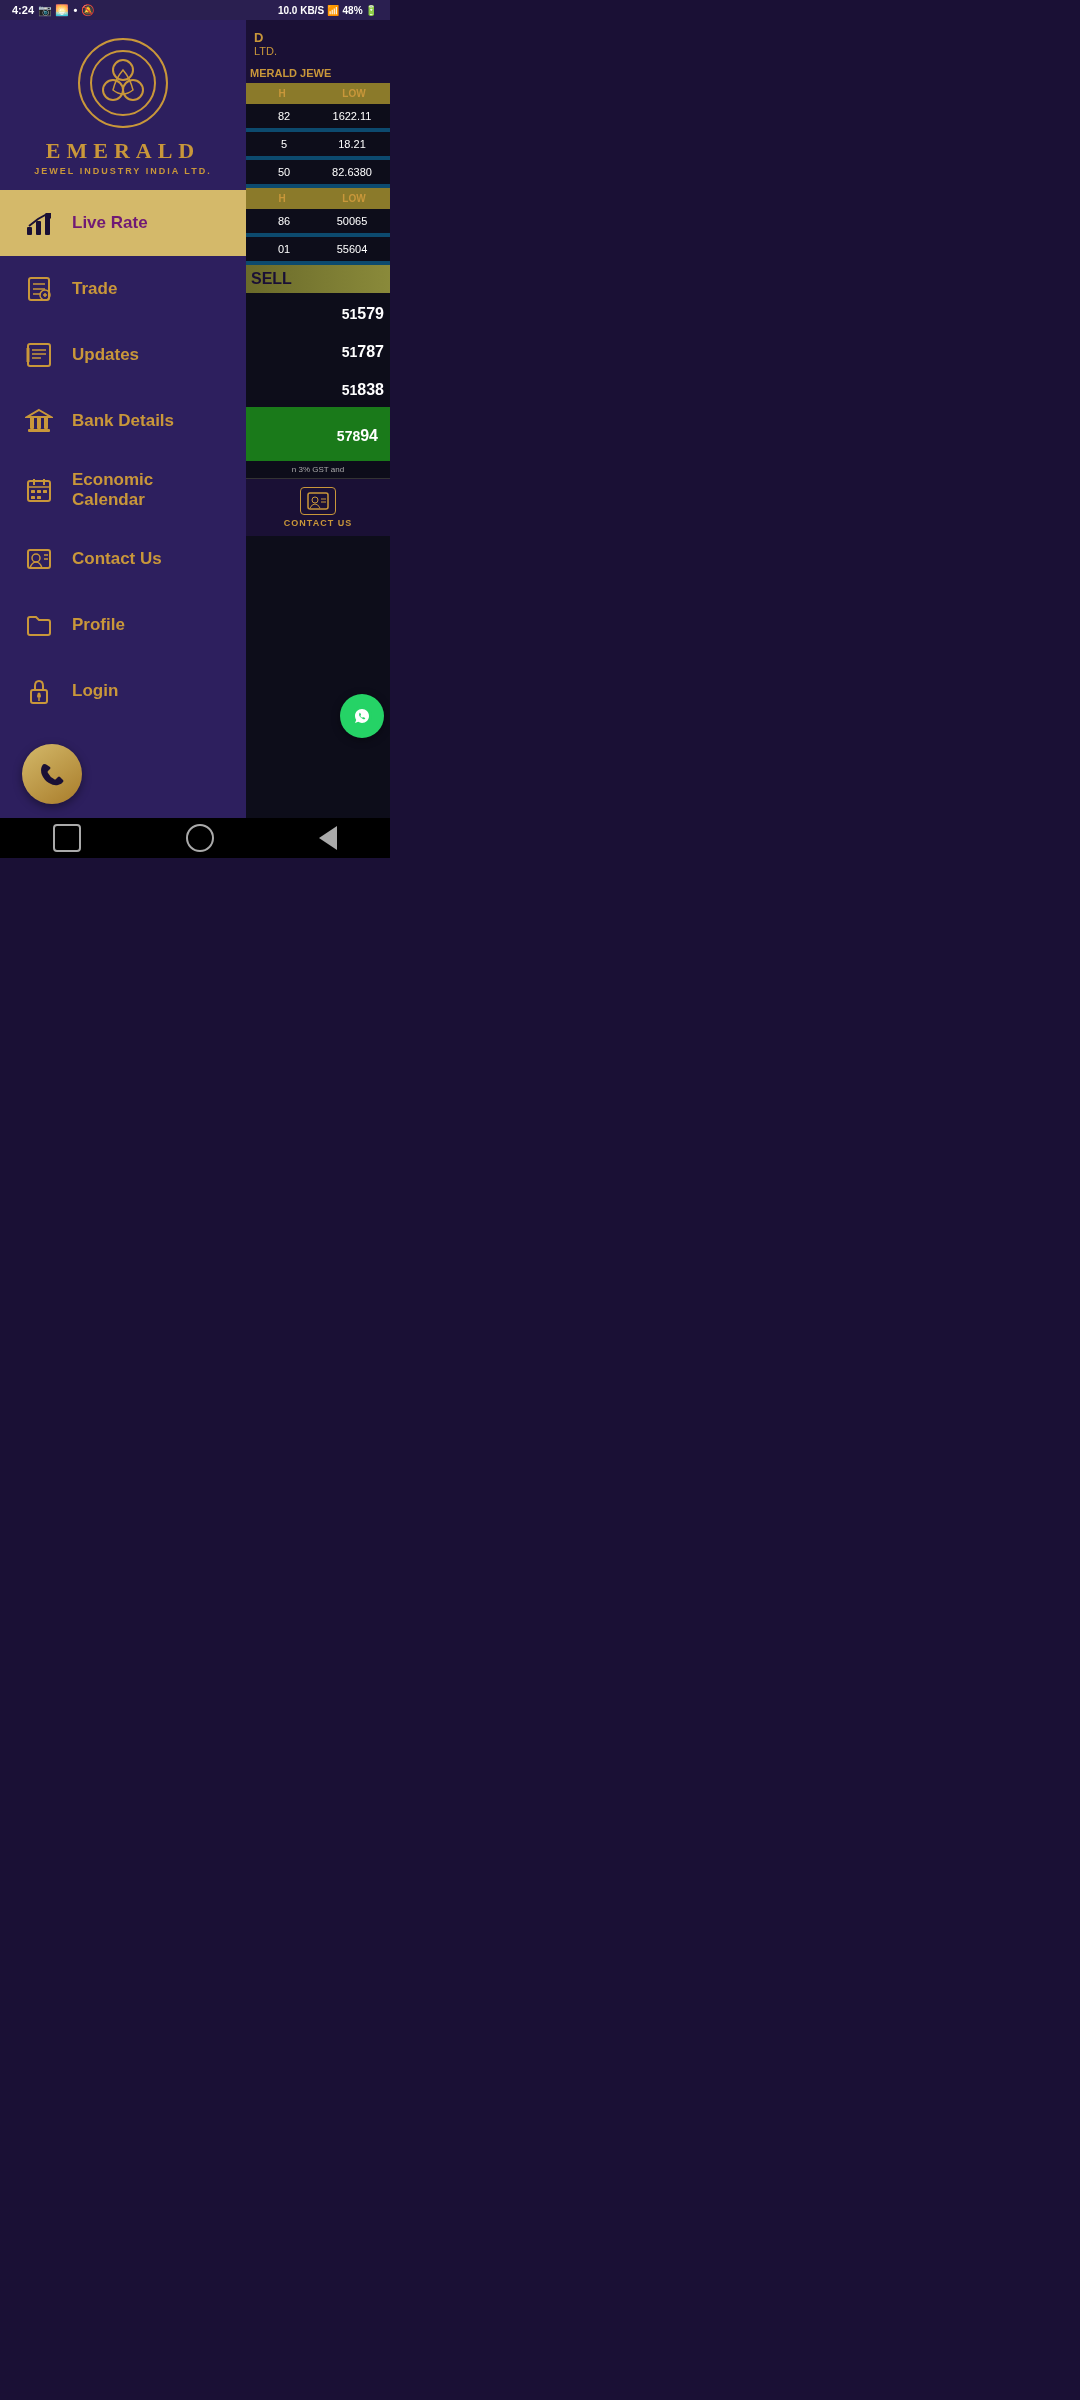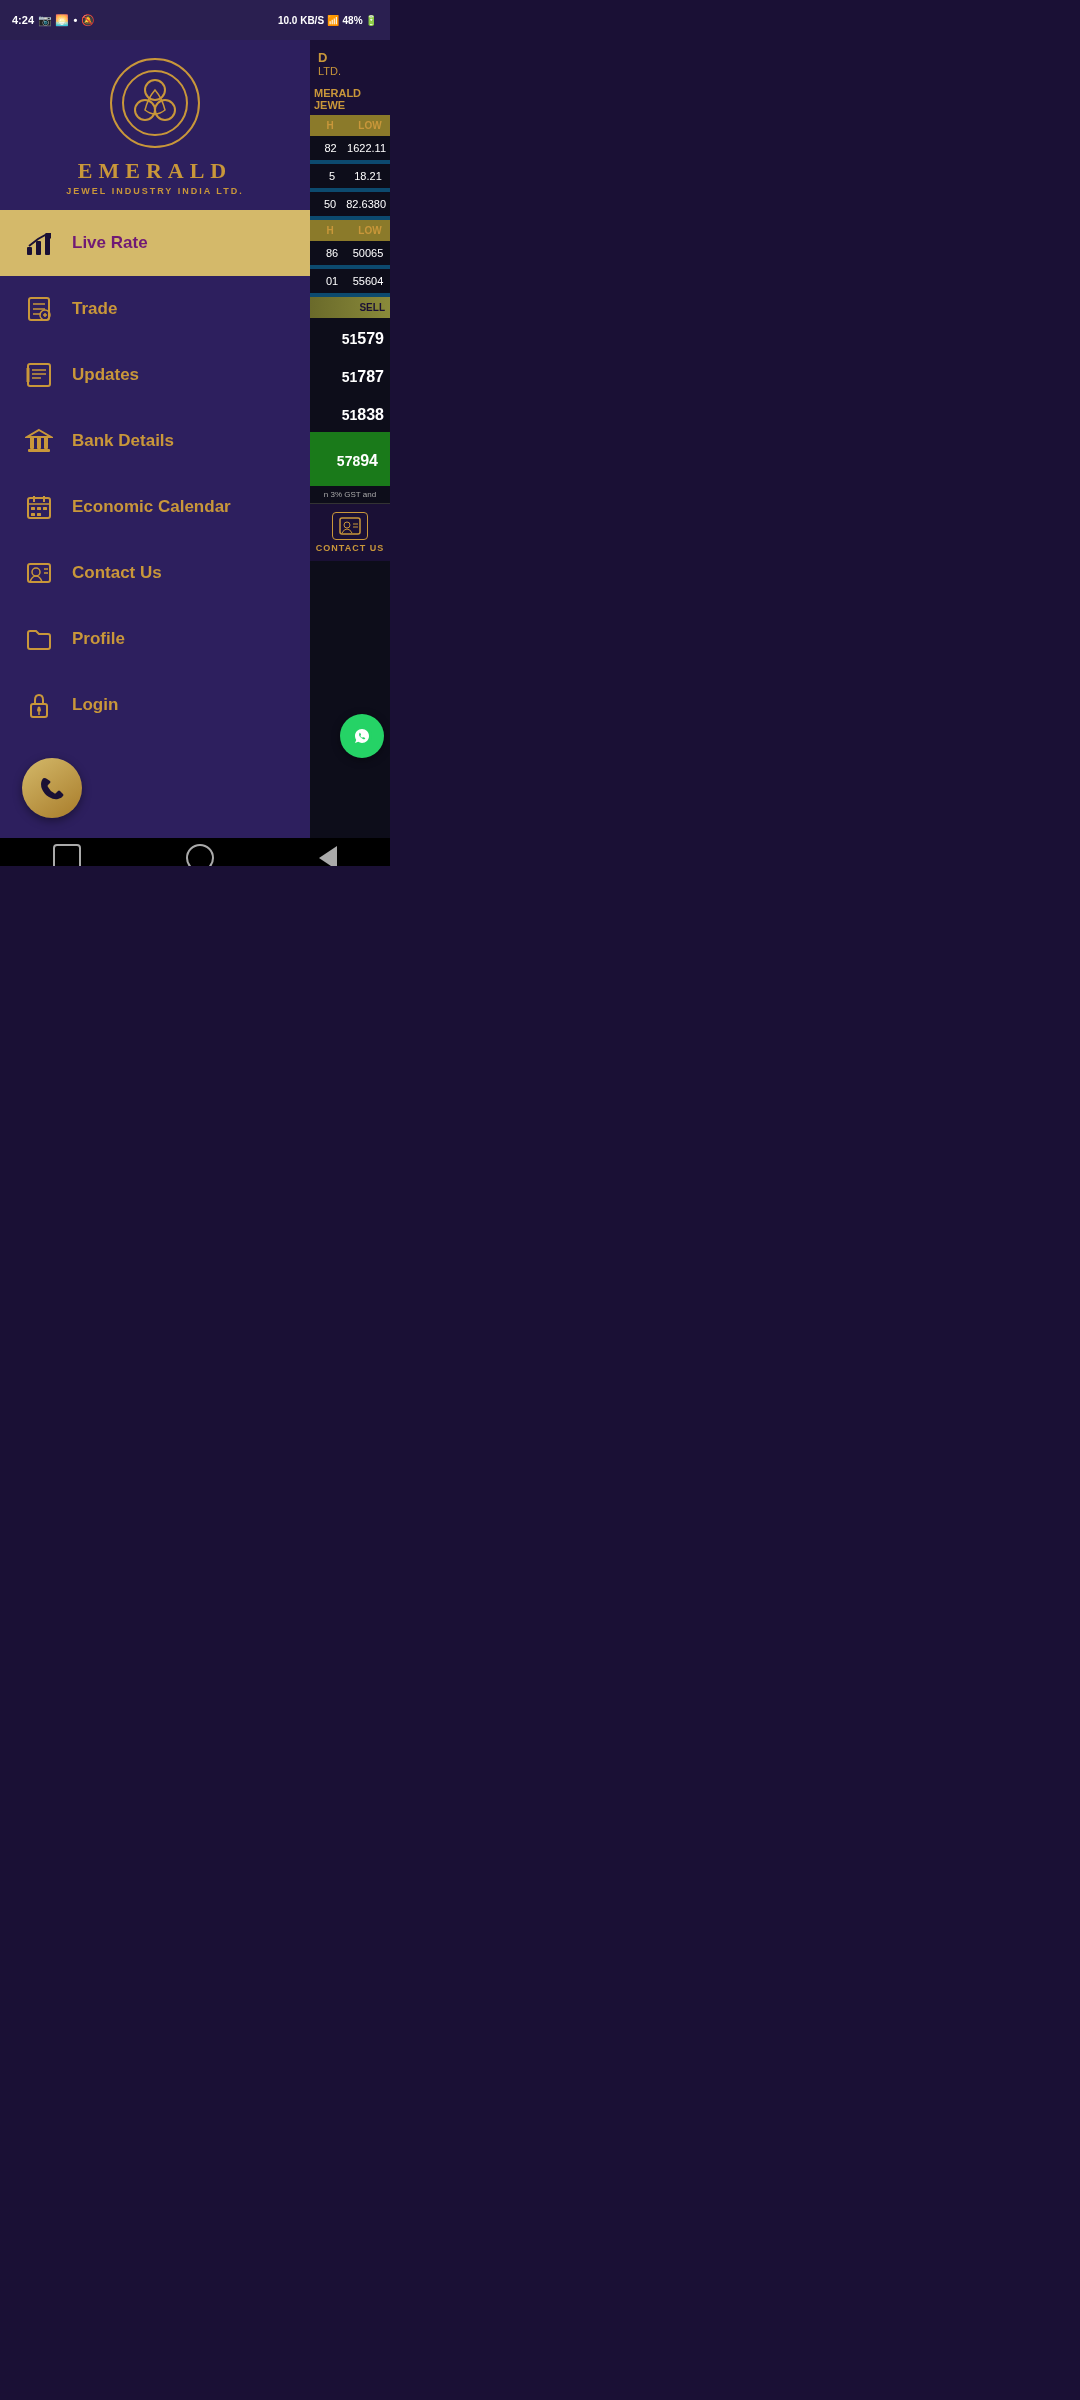--- a/index.html
+++ b/index.html
@@ -9,21 +9,21 @@
       width: 390px;
       height: 866px;
       overflow: hidden;
       font-family: 'Arial', sans-serif;
       background: #1a1035;
       position: relative;
     }
 
     
     .status-bar {
-      height: 40px;
+      height: 20px;
       background: #2a1f50;
       display: flex;
       align-items: center;
       justify-content: space-between;
       padding: 0 12px;
       font-size: 11px;
       color: #fff;
       font-weight: 600;
     }
     .status-left { display: flex; align-items: center; gap: 4px; }
@@ -31,21 +31,21 @@
 
     
     .main-container {
       display: flex;
       height: calc(100% - 28px - 40px);
       position: relative;
     }
 
     
     .sidebar {
-      width: 310px;
+      width: 246px;
       background: #2d1f5e;
       height: 100%;
       display: flex;
       flex-direction: column;
       position: relative;
       z-index: 10;
     }
 
     
     .logo-area {
@@ -206,22 +206,22 @@
     .rate-cell {
       flex: 1;
       text-align: center;
       font-size: 11px;
       color: #fff;
     }
 
     .sell-header {
       background: linear-gradient(to right, #6a6a2a, #8a8a3a);
       padding: 5px;
-      text-align: right;
-      font-size: 10px;
+      text-align: left;
+      font-size: 16px;
       font-weight: 700;
       color: #1a1035;
     }
 
     .big-number {
       font-size: 22px;
       font-weight: 700;
       color: #fff;
       text-align: right;
       padding: 6px 6px;

